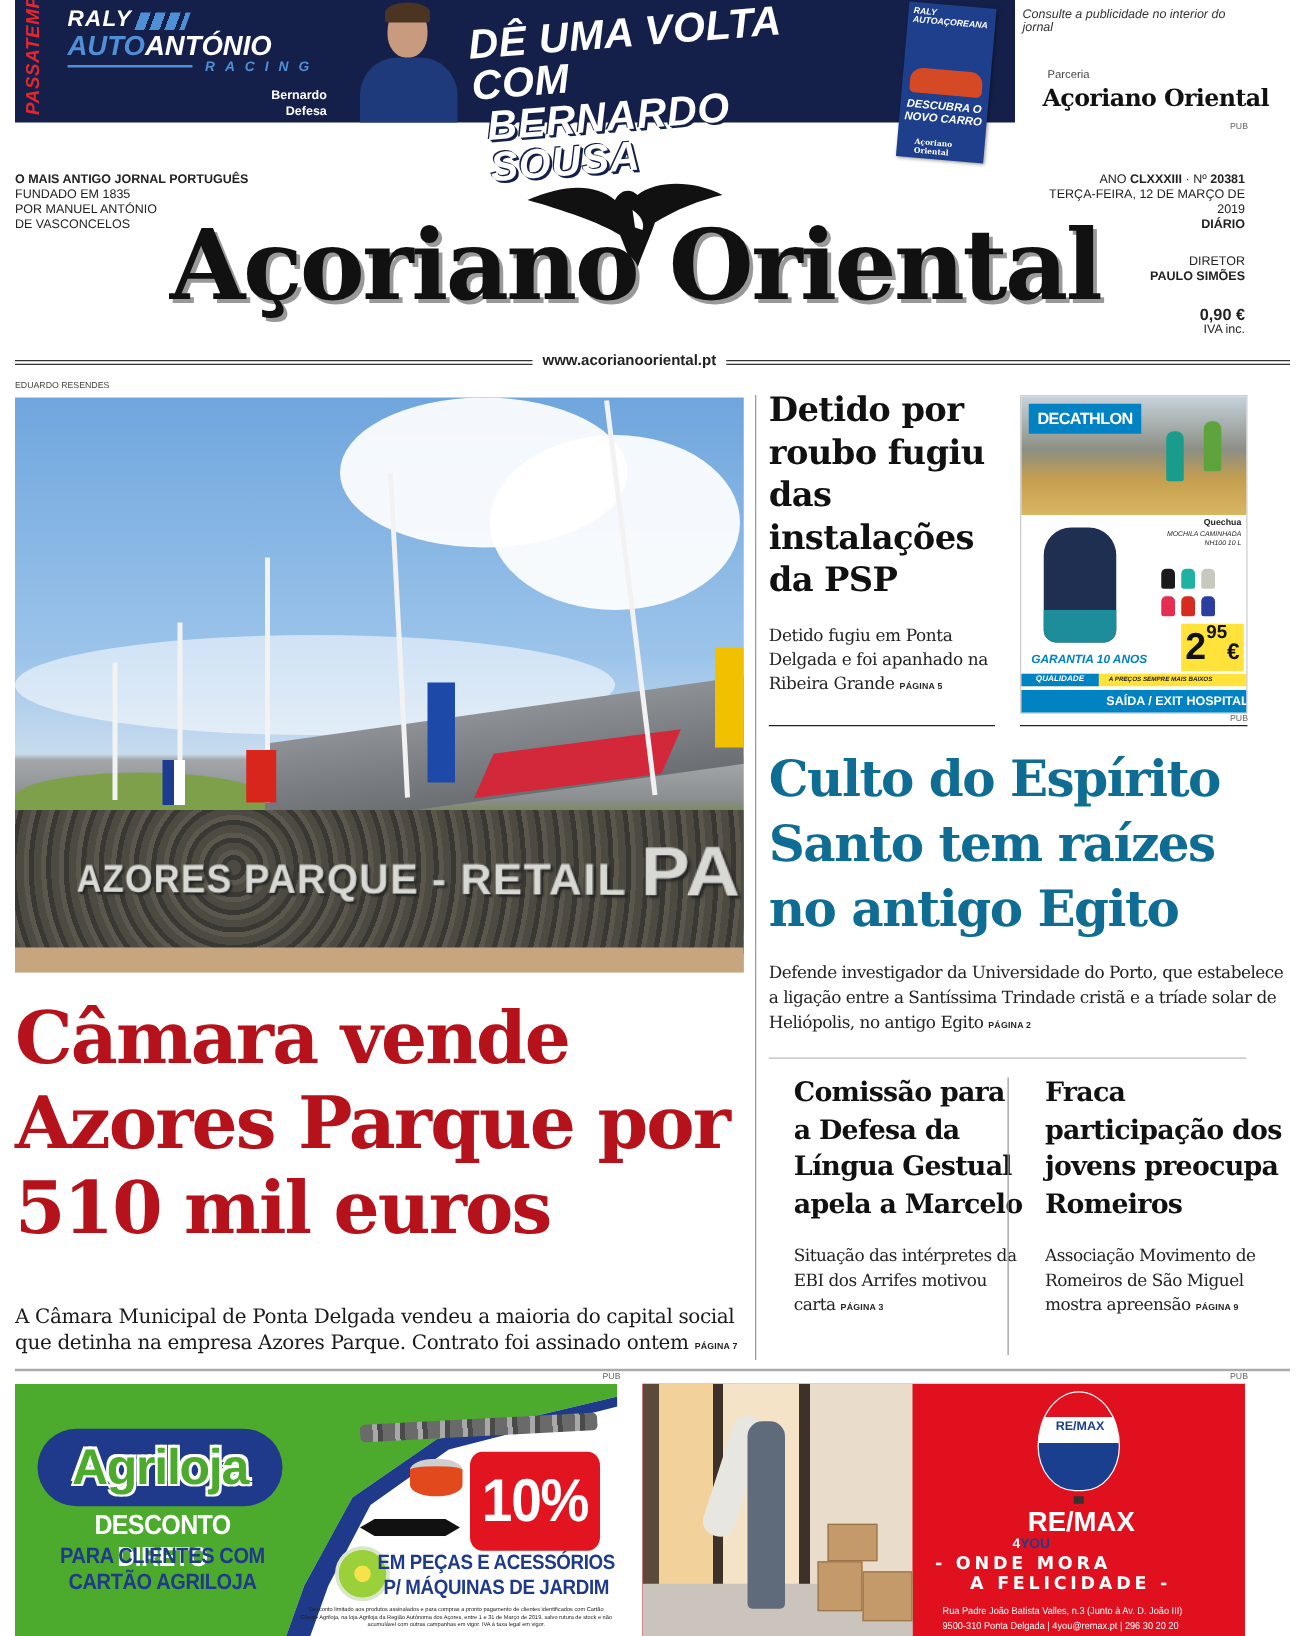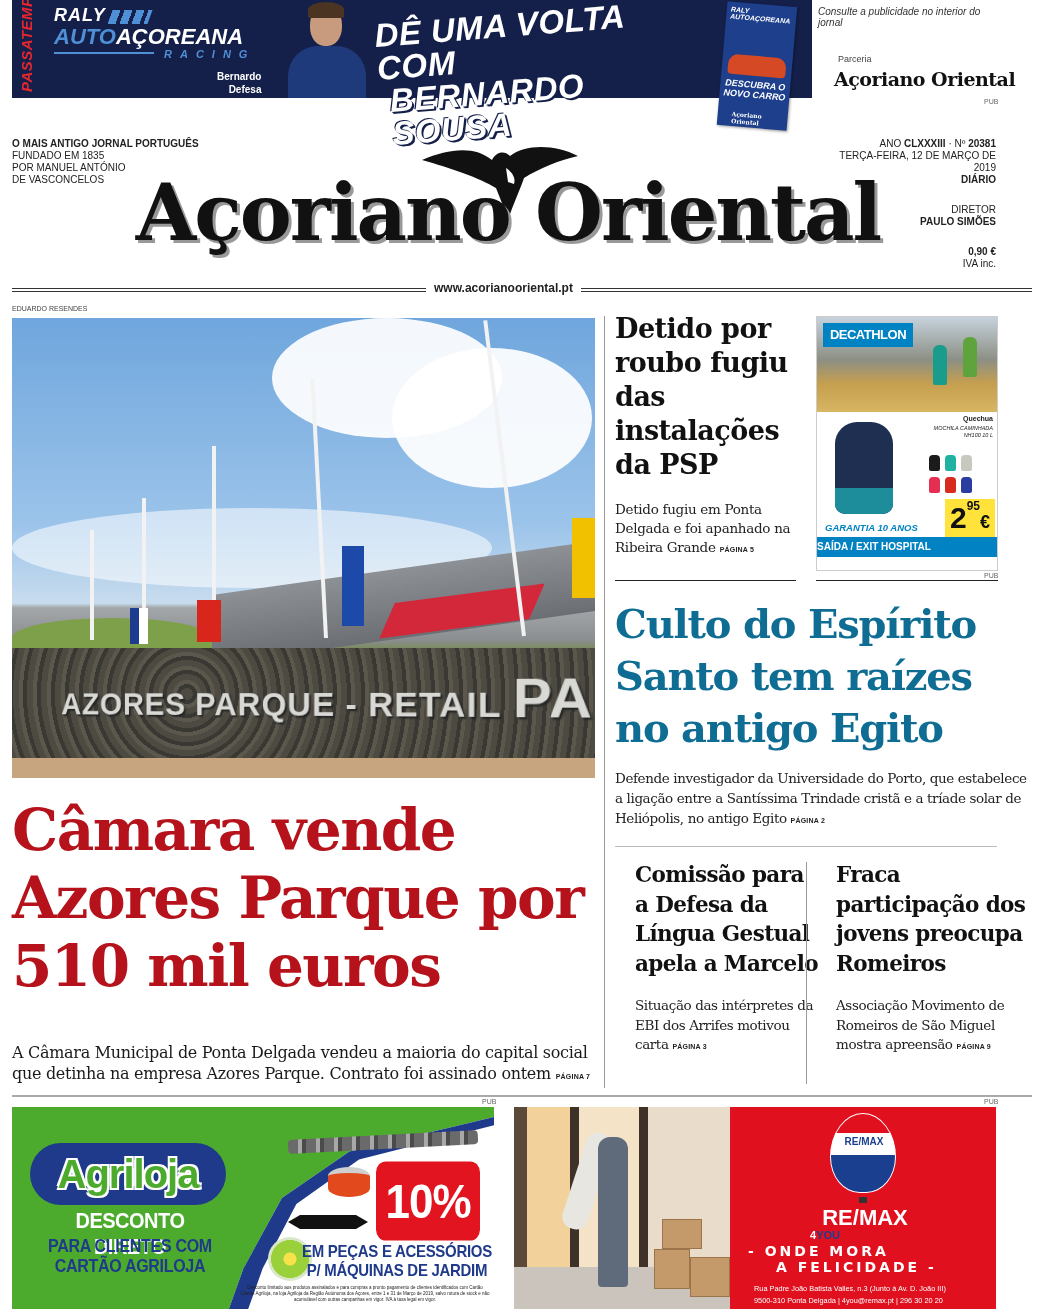--- a/index.html
+++ b/index.html
@@ -38,21 +38,21 @@
   .parceria-label { left: 838px; top: 54px; font: 9px "Liberation Sans", sans-serif; color: #444; }
   .parceria-logo { left: 834px; top: 68px; font: 700 19px "DejaVu Serif", serif; color: #111; letter-spacing: -0.5px; }
   .pub-top { left: 984px; top: 98px; font: 7px "Liberation Sans", sans-serif; color: #666; }
 
   
   .mh-left { left: 12px; top: 138px; font: 10px "Liberation Sans", sans-serif; line-height: 12px; color: #222; }
   .mh-left .bold { font-weight: 700; }
   .mh-right { left: 820px; top: 138px; width: 176px; text-align: right; font: 10px "Liberation Sans", sans-serif; line-height: 12px; color: #222; }
   .mh-right b { font-weight: 700; }
   .mh-right .gap { height: 18px; }
-  .mh-right .price { font-weight: 700; font-size: 10px; }
+  .mh-right .price { font-weight: 700; font-size: 13px; }
   .masthead-title { left: 108px; top: 168px; width: 800px; text-align: center;
     font: 900 78px "DejaVu Serif", serif; letter-spacing: -2px; color: #111; line-height: 90px;
     text-shadow: 3px 3px 0 #999; }
   .masthead-eagle { left: 420px; top: 138px; width: 160px; height: 84px; }
   .url-rule { left: 12px; top: 288px; width: 1020px; height: 4px; border-top: 1px solid #333; border-bottom: 1px solid #333; }
   .url { left: 426px; top: 281px; padding: 0 8px; background: #fff; font: 700 12px "Liberation Sans", sans-serif; color: #222; }
 
   
   .photo-credit { left: 12px; top: 305px; font: 7px "Liberation Sans", sans-serif; color: #444; }
   .lead-photo { left: 12px; top: 318px; width: 583px; height: 460px; overflow: hidden;
@@ -86,26 +86,26 @@
     background: linear-gradient(180deg, #c6d2dc 0%, #8c8f84 45%, #c59f4f 70%, #d8b662 100%); }
   .ad-decathlon .logo { position: absolute; left: 6px; top: 6px; width: 90px; height: 24px; background: #0082c3; color: #fff;
     font: 900 13px "Liberation Sans", sans-serif; line-height: 24px; text-align: center; letter-spacing: -0.5px; }
   .ad-decathlon .hiker { position: absolute; width: 14px; height: 40px; border-radius: 6px 6px 2px 2px; }
   .ad-decathlon .quechua { position: absolute; left: 90px; top: 98px; width: 86px; text-align: right; font: 700 7px "Liberation Sans", sans-serif; color: #222; }
   .ad-decathlon .prod { position: absolute; left: 90px; top: 108px; width: 86px; text-align: right; font: italic 5.5px "Liberation Sans", sans-serif; color: #222; line-height: 7px; }
   .ad-decathlon .bag { position: absolute; left: 18px; top: 105px; width: 58px; height: 92px; background: #1f2f52; border-radius: 22px 22px 10px 10px; }
   .ad-decathlon .bag .bottom { position: absolute; left: 0; bottom: 0; width: 58px; height: 26px; background: #1e8d9b; border-radius: 0 0 10px 10px; }
   .ad-decathlon .swatch { position: absolute; width: 11px; height: 16px; border-radius: 4px 4px 2px 2px; }
   .ad-decathlon .price-box { position: absolute; left: 128px; top: 182px; width: 50px; height: 38px; background: #ffe23a; color: #111; font: 900 30px "Liberation Sans", sans-serif; line-height: 38px; text-align: center; }
-  .ad-decathlon .price-box sup { font-size: 12px; vertical-align: top; line-height: 14px; }
+  .ad-decathlon .price-box sup { font-size: 15px; vertical-align: top; line-height: 14px; }
   .ad-decathlon .garantia { position: absolute; left: 8px; top: 205px; font: italic 700 9.5px "Liberation Sans", sans-serif; color: #0082c3; }
   .ad-decathlon .strip { position: absolute; left: 0; top: 222px; width: 182px; height: 10px; background: #ffe23a; }
   .ad-decathlon .strip .q { position: absolute; left: 0; top: 0; width: 62px; height: 10px; background: #0082c3; color: #fff; font: italic 700 6.5px "Liberation Sans", sans-serif; line-height: 10px; text-align: center; }
   .ad-decathlon .strip .t { position: absolute; left: 70px; top: 0; font: italic 700 5px "Liberation Sans", sans-serif; line-height: 10px; color: #1a1a1a; }
-  .ad-decathlon .exit { position: absolute; left: 0; top: 220px; width: 182px; height: 20px; background: #0082c3; color: #fff; font: 700 10px "Liberation Sans", sans-serif; line-height: 20px; text-align: left; }
+  .ad-decathlon .exit { position: absolute; left: 0; top: 235px; width: 182px; height: 20px; background: #0082c3; color: #fff; font: 700 10px "Liberation Sans", sans-serif; line-height: 20px; text-align: right; }
   .pub-small { font: 7px "Liberation Sans", sans-serif; color: #666; }
 
   .story-culto { left: 615px; top: 598px; width: 420px; }
   .story-culto h2 { font: 700 40px "DejaVu Serif", serif; line-height: 52px; color: #0f6d94; letter-spacing: -1.2px; }
   .story-culto p { margin-top: 14px; font: 13.5px "DejaVu Serif", serif; line-height: 20px; color: #222; letter-spacing: -0.4px; }
 
   .story-small { width: 185px; margin-left: 20px; }
   .story-small h2 { font: 700 21.5px "DejaVu Serif", serif; line-height: 29.5px; color: #111; letter-spacing: -0.6px; }
   .story-small p { margin-top: 18px; font: 13.5px "DejaVu Serif", serif; line-height: 19.5px; color: #222; letter-spacing: -0.4px; }
 
@@ -149,21 +149,21 @@
   .ad-remax .slogan2 { position: absolute; left: 262px; top: 152px; font: 700 14px "DejaVu Sans", sans-serif; color: #fff; letter-spacing: 3px; }
   .ad-remax .addr { position: absolute; left: 240px; top: 176px; font: 8px "Liberation Sans", sans-serif; color: #fff; line-height: 12px; transform: scaleX(0.92); transform-origin: left; white-space: nowrap; }
 </style>
 </head>
 <body>
 
 <div class="abs top-banner">
   <div class="passatempo">PASSATEMPO</div>
   <div class="raly-logo">
     <div><span class="raly">RALY</span><span class="checker"></span></div>
-    <div class="auto"><span class="a">AUTO</span><span>AÇOREANA</span></div>
+    <div class="auto"><span class="a">AUTO</span><span>ANTÓNIO</span></div>
     <div class="racing">RACING</div>
     <div class="line"></div>
   </div>
   <div class="driver-name">
     <div>Bernardo</div>
     <div>Defesa</div>
   </div>
   <div class="driver-photo">
     <div class="suit"></div>
       <div class="head"></div>

